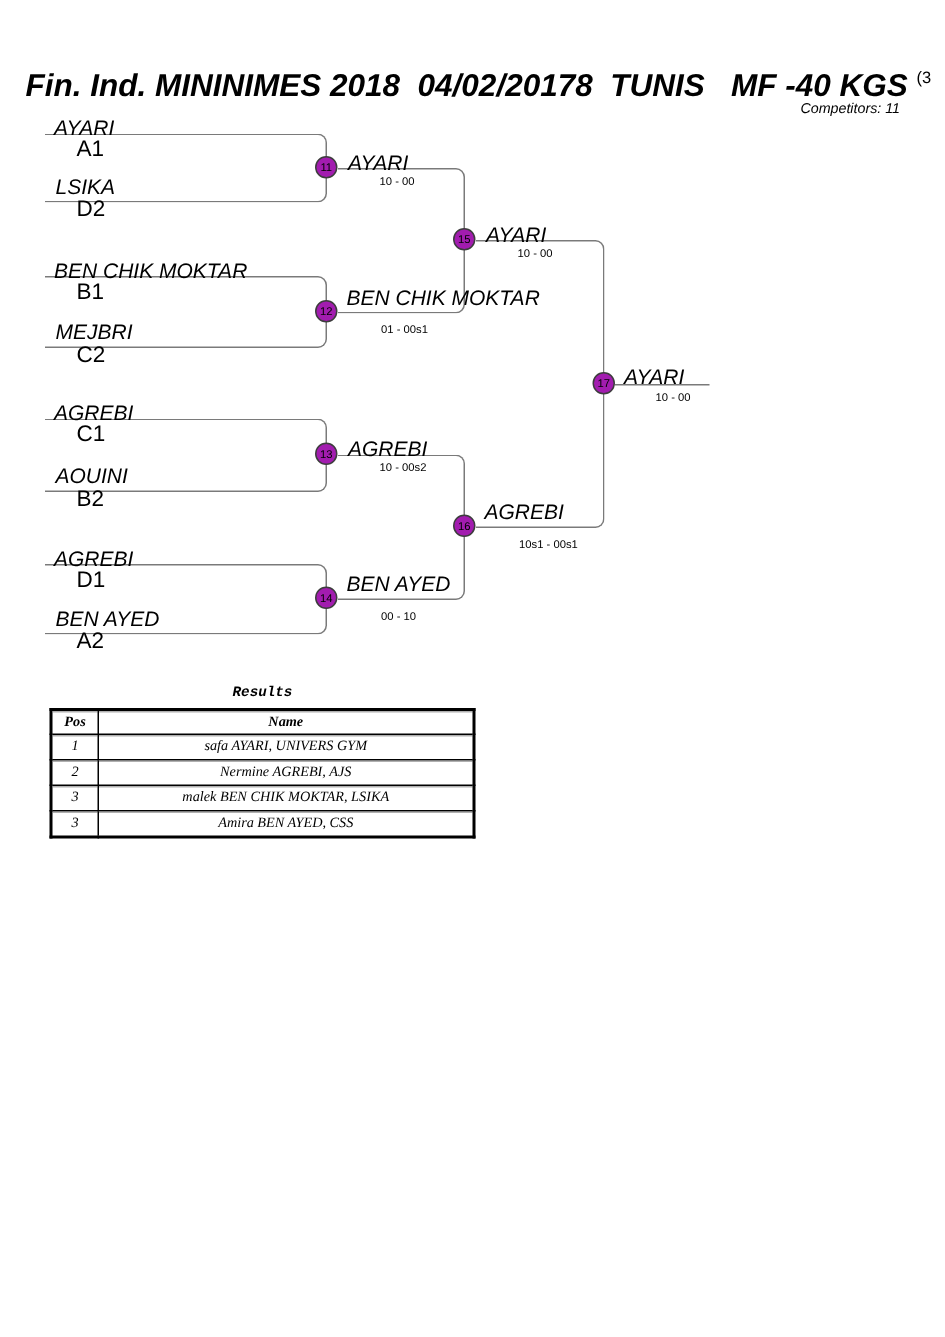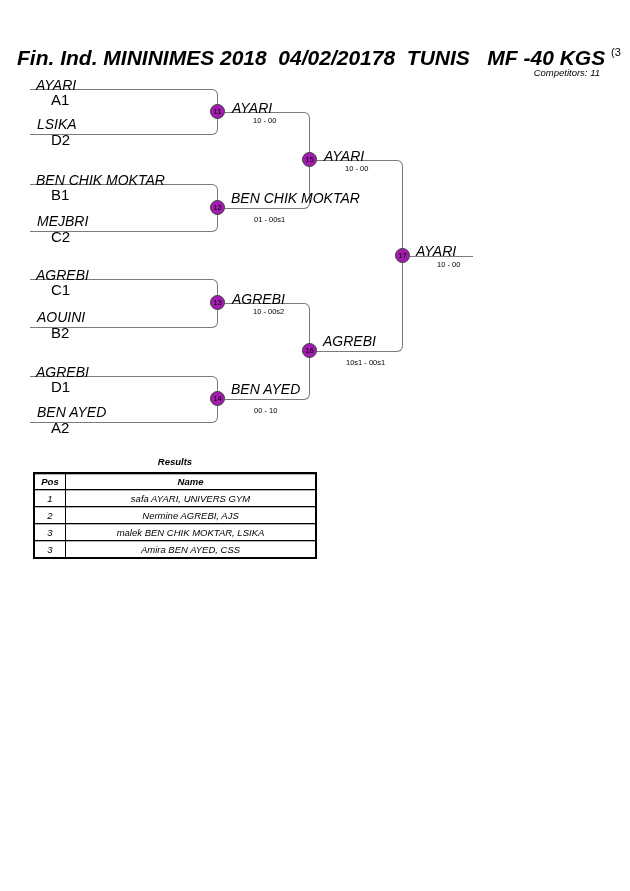--- a/index.html
+++ b/index.html
@@ -65,30 +65,31 @@
   .w-top-score { top:3px;  left:8px; }
   .w-bot-name  { bottom:2px; left:6px; }
   .w-bot-score { bottom:-16px; left:9px; }
 
   .wf-name  { top:-14px; left:6px; }
   .wf-score { top:3px;  left:7px; }
 
   
   .results-title {
     position:absolute; left:33px; top:456px; width:284px;
-    text-align:center; font-size:9.5px; font-weight:bold; font-style:italic;
+    text-align:center; font-size:9.5px; font-weight:bold; font-style:italic;font-family:Liberation Mono, monospace;
   }
   table.results {
     position:absolute; left:33px; top:472px; width:284px;
     border-collapse:collapse; border:2px solid #000;
     font-size:9.5px; font-style:italic;
   }
   table.results th, table.results td {
     border:1px solid #000;
     box-shadow: inset 0 1px 0 #b0b0b0;
+    font-family: Liberation Serif, serif;
   }
   table.results th { font-weight:bold; font-style:italic; height:15px; text-align:center; padding:0; }
   table.results td { height:16px; padding:0; }
   td.pos-cell { width:30px; text-align:center; }
   td.name-cell { text-align:center; padding-left:7px; }
 </style>
 </head>
 <body>
 
 <div class="page">

